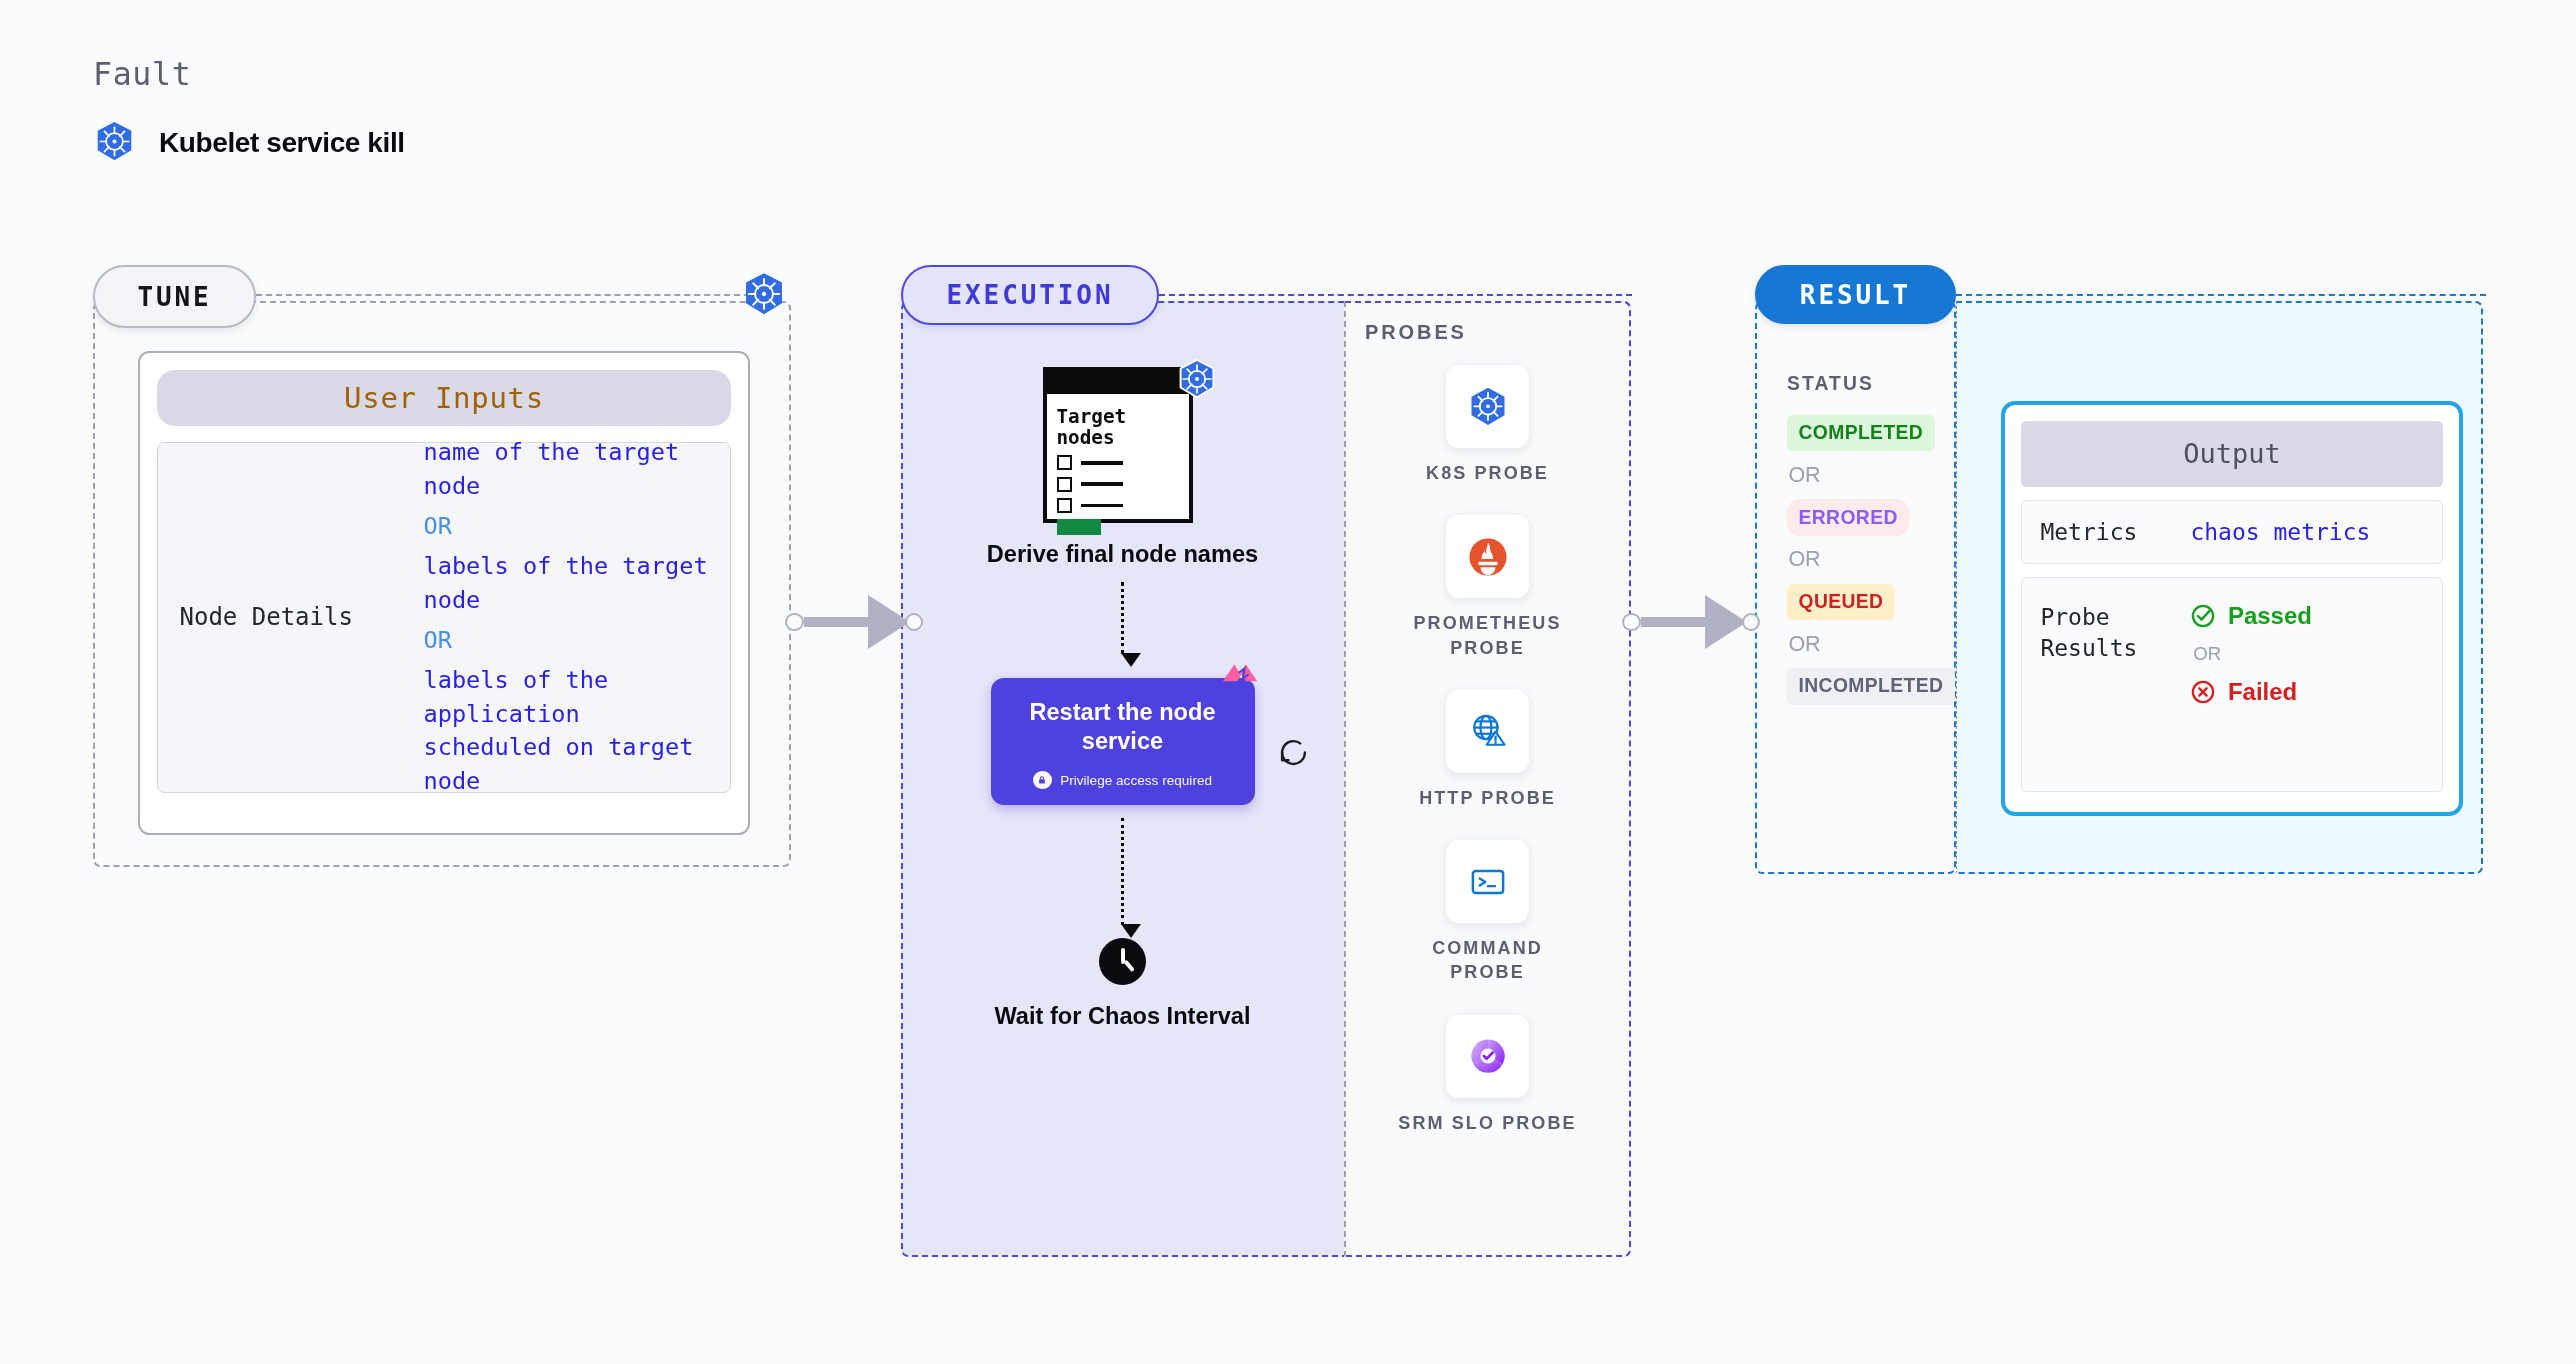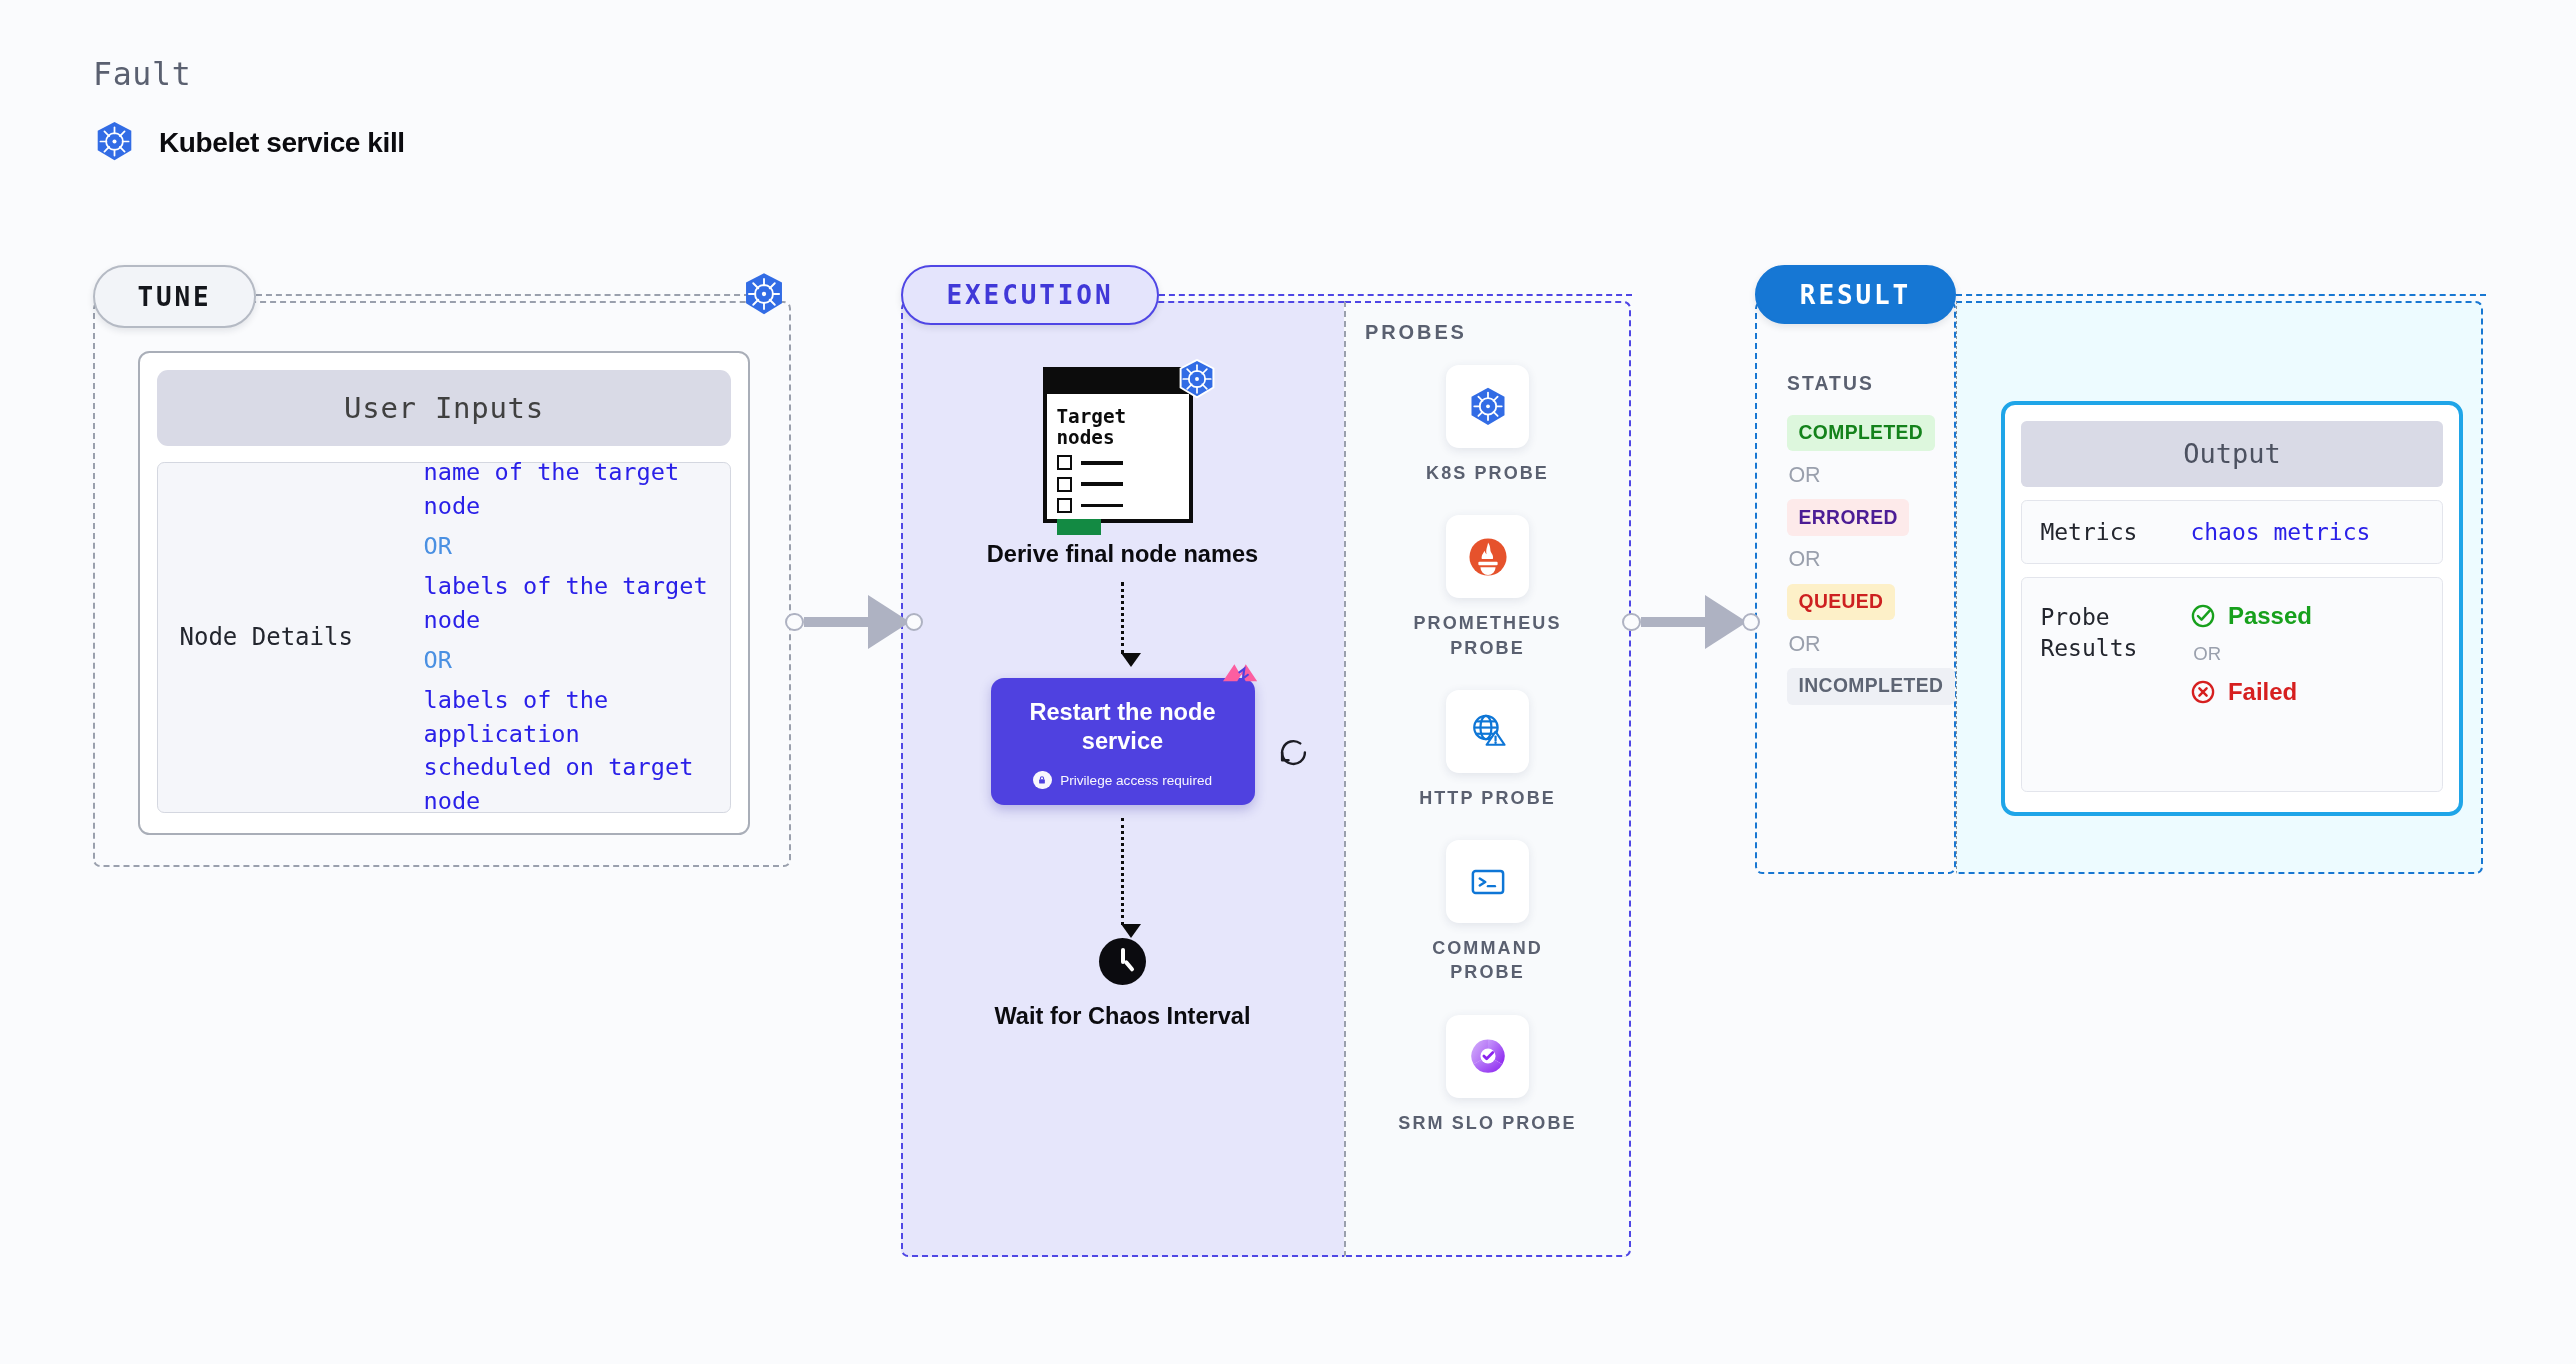--- a/index.html
+++ b/index.html
@@ -95,24 +95,24 @@
   
   .k8s-badge-tune { position: absolute; left: 741px; top: 271px; width: 46px; height: 46px; }
 
   
   .card-userinputs {
     position: absolute; left: 138px; top: 351px; width: 612px; height: 484px;
     background: #ffffff; border: 2.1px solid #a9aeb8; border-radius: 11.5px;
     padding: 17px;
   }
   .card-head {
-    height: 76px; background: #d9dae6; border-radius: 11px;
+    height: 56px; background: #d9dae6; border-radius: 18px;
     display: flex; align-items: center; justify-content: center;
     font-family: "DejaVu Sans Mono", monospace;
-    font-size: 29px; color: #404040; letter-spacing: 0.7px;
+    font-size: 29px; color: #a16207; letter-spacing: 0.7px;
   }
   .card-body {
     margin-top: 15.8px; height: 351px;
     background: #f5f6fa; border: 1.4px solid #d4d7e0; border-radius: 7.2px;
     display: flex; align-items: center; padding: 18.6px 21.5px;
   }
   .field-label {
     font-family: "DejaVu Sans Mono", monospace;
     font-size: 24px; color: #23262e; width: 244px; flex: 0 0 244px;
   }
@@ -215,21 +215,21 @@
   }
   .status-stack {
     position: absolute; left: 1787px; top: 415px; width: 165px;
     display: flex; flex-direction: column; align-items: flex-start;
   }
   .badge {
     display: inline-block; padding: 7.2px 11.5px; border-radius: 5.7px;
     font-size: 19.3px; font-weight: 700; letter-spacing: 0.4px;
   }
   .badge-completed { background: #ddf7dd; color: #14821b; }
-  .badge-errored   { background: #fdeaea; color: #4c1d95; }
+  .badge-errored   { background: #fdeaea; color: #8b5cf6; border-radius: 13px; }
   .badge-queued    { background: #fdf0c8; color: #cd2020; }
   .badge-incompleted { background: #eef0f5; color: #5d6473; }
   .or-text { font-size: 21.5px; color: #9aa0ad; margin: 11.5px 0 11.5px 1.4px; }
 
   
   .card-output {
     position: absolute; left: 2001px; top: 401px; width: 462px; height: 415px;
     background: #ffffff; border: 4.3px solid #1fa5e8; border-radius: 14px;
     padding: 15.8px;
   }

